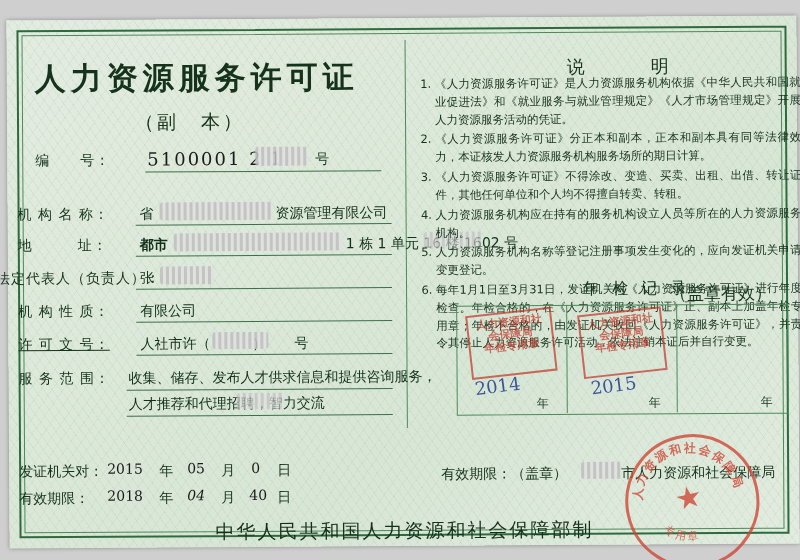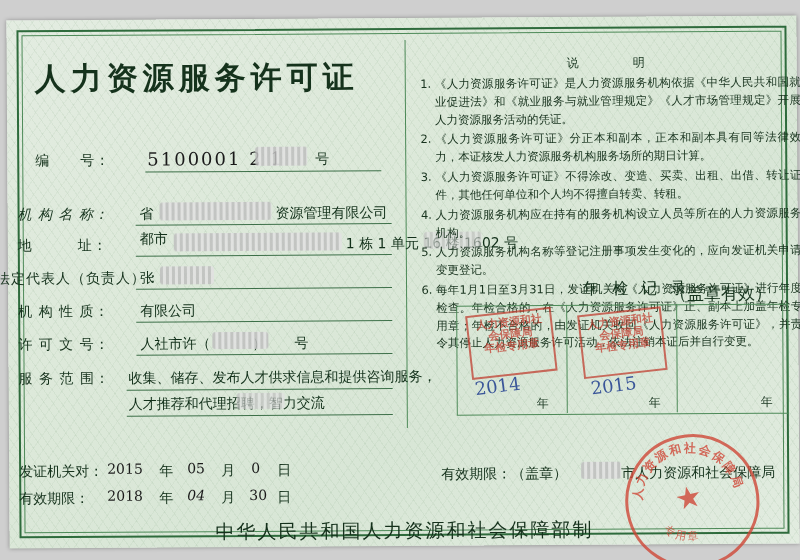--- a/index.html
+++ b/index.html
@@ -104,21 +104,21 @@
     border-radius: 3px;
     filter: blur(0.6px);
   }
 
   
   .notes-title {
     position: absolute;
     left: 560px;
     top: 38px;
     font-family: "DejaVu Serif", serif;
-    font-size: 12px;
+    font-size: 18px;
     letter-spacing: 10px;
     color: #16331d;
   }
   .notes {
     position: absolute;
     left: 412px;
     top: 58px;
     width: 366px;
     font-size: 11.5px;
     line-height: 1.55;
@@ -229,50 +229,51 @@
 </head>
 <body>
 
 <div class="page">
   <div class="cert">
     <div class="border-outer"></div>
     <div class="border-inner"></div>
     <div class="vrule"></div>
 
     <div class="title">人力资源服务许可证</div>
+    <div class="subtitle">（副　本）</div>
 
     <div class="fld fld-label" style="left:28px; top:132px;">编　　号：</div>
     <div class="fld fld-value hand" style="left:140px; top:129px; font-size:18px; letter-spacing:2px;">5100001 2 1</div>
     <div class="smudge" style="left:248px; top:128px; width:52px; height:19px;"></div>
     <div class="fld" style="left:308px; top:132px;">号</div>
     <div class="underline" style="left:138px; top:152px; width:236px;"></div>
 
-    <div class="fld fld-label" style="left:10px; top:186px;font-style:italic;">机 构 名 称：</div>
+    <div class="fld fld-label" style="left:10px; top:186px;">机 构 名 称：</div>
     <div class="fld fld-value" style="left:132px; top:186px;">省</div>
     <div class="smudge" style="left:152px; top:183px; width:112px; height:18px;"></div>
     <div class="fld fld-value" style="left:268px; top:186px;">资源管理有限公司</div>
     <div class="underline" style="left:128px; top:205px; width:256px;"></div>
 
     <div class="fld fld-label" style="left:10px; top:217px;">地　　　址：</div>
-    <div class="fld fld-value" style="left:132px; top:211px;">都市</div>
+    <div class="fld fld-value" style="left:132px; top:217px;font-weight:bold;">都市</div>
     <div class="smudge" style="left:166px; top:214px; width:168px; height:18px;"></div>
     <div class="fld fld-value" style="left:338px; top:217px;">1 栋 1 单元 16 楼 1602 号</div>
     <div class="smudge" style="left:416px; top:214px; width:58px; height:17px; opacity:.75;"></div>
     <div class="underline" style="left:128px; top:236px; width:256px;"></div>
 
     <div class="fld fld-label" style="left:-12px; top:250px;">法定代表人（负责人）：</div>
     <div class="fld fld-value" style="left:132px; top:250px;">张</div>
     <div class="smudge" style="left:152px; top:247px; width:54px; height:18px;"></div>
     <div class="underline" style="left:128px; top:269px; width:256px;"></div>
 
     <div class="fld fld-label" style="left:10px; top:283px;">机 构 性 质：</div>
     <div class="fld fld-value" style="left:132px; top:283px;">有限公司</div>
     <div class="underline" style="left:128px; top:302px; width:256px;"></div>
 
-    <div class="fld fld-label" style="left:10px; top:316px;">许 可 文 号：</div>
+    <div class="fld fld-label" style="left:10px; top:316px;text-decoration:underline;">许 可 文 号：</div>
     <div class="fld fld-value" style="left:132px; top:316px;">人社市许（　　　）　　号</div>
     <div class="smudge" style="left:204px; top:313px; width:56px; height:17px;"></div>
     <div class="underline" style="left:128px; top:335px; width:256px;"></div>
 
     <div class="fld fld-label" style="left:10px; top:350px;">服 务 范 围：</div>
     <div class="fld fld-value" style="left:120px; top:350px;">收集、储存、发布人才供求信息和提供咨询服务，</div>
     <div class="fld fld-value" style="left:120px; top:376px;">人才推荐和代理招聘，智力交流</div>
     <div class="smudge" style="left:228px; top:374px; width:48px; height:16px; opacity:.8;"></div>
     <div class="underline" style="left:118px; top:370px; width:266px;"></div>
     <div class="underline" style="left:118px; top:396px; width:266px;"></div>
@@ -283,21 +284,21 @@
     <div class="issue-row hand" style="left:178px; top:441px;">05</div>
     <div class="issue-row" style="left:212px; top:443px;">月</div>
     <div class="issue-row hand" style="left:242px; top:441px;">0</div>
     <div class="issue-row" style="left:268px; top:443px;">日</div>
 
     <div class="issue-row" style="left:10px; top:470px;">有效期限：</div>
     <div class="issue-row hand" style="left:98px; top:468px;">2018</div>
     <div class="issue-row" style="left:150px; top:470px;">年</div>
     <div class="issue-row hand" style="left:178px; top:468px;font-style:italic;">04</div>
     <div class="issue-row" style="left:212px; top:470px;">月</div>
-    <div class="issue-row hand" style="left:240px; top:468px;">30</div>
+    <div class="issue-row hand" style="left:240px; top:468px;">40</div>
     <div class="issue-row" style="left:268px; top:470px;">日</div>
 
     <div class="notes-title">说　　明</div>
 
     <ol class="notes">
       <li>《人力资源服务许可证》是人力资源服务机构依据《中华人民共和国就业促进法》和《就业服务与就业管理规定》《人才市场管理规定》开展人力资源服务活动的凭证。</li>
       <li>《人力资源服务许可证》分正本和副本，正本和副本具有同等法律效力，本证核发人力资源服务机构服务场所的期日计算。</li>
       <li>《人力资源服务许可证》不得涂改、变造、买卖、出租、出借、转让证件，其他任何单位和个人均不得擅自转卖、转租。</li>
       <li>人力资源服务机构应在持有的服务机构设立人员等所在的人力资源服务机构。</li>
       <li>人力资源服务机构名称等登记注册事项发生变化的，应向发证机关申请变更登记。</li>

